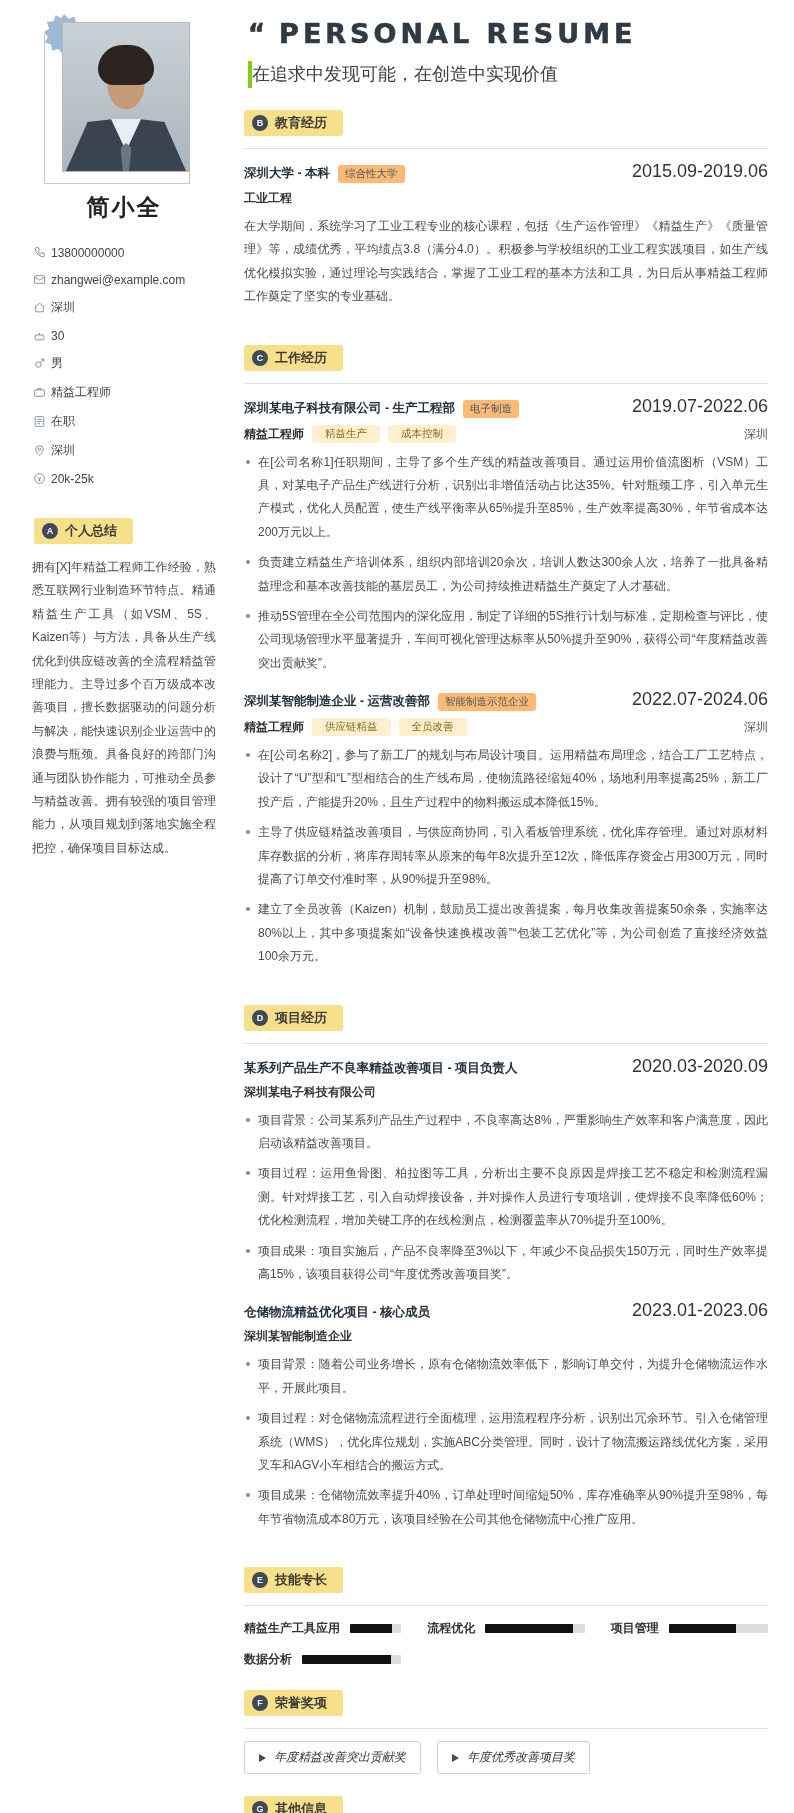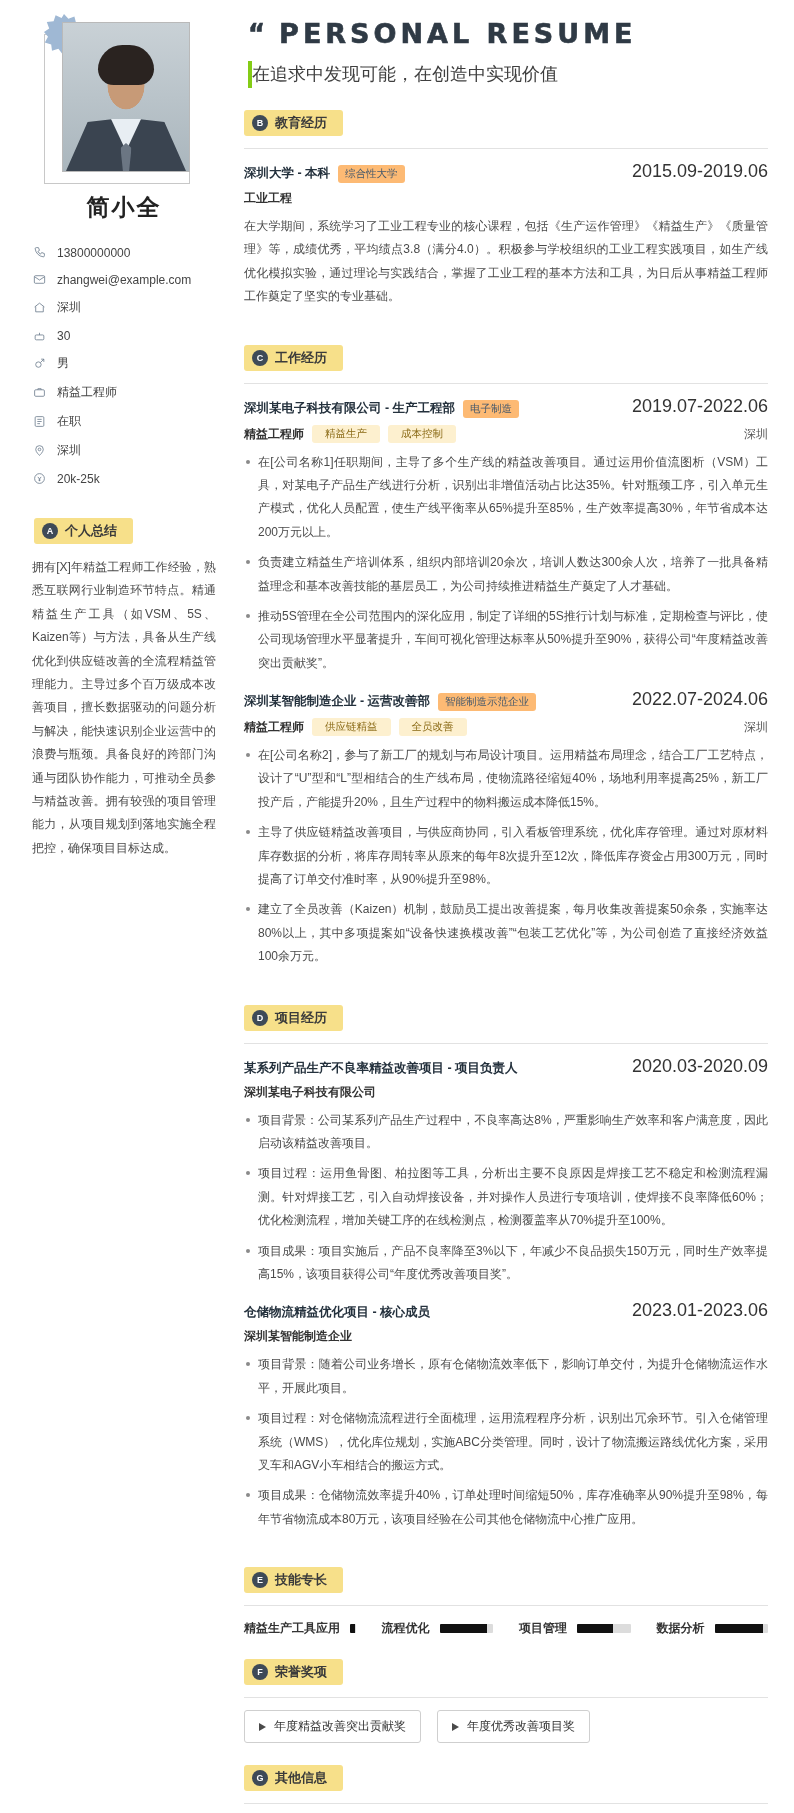--- a/index.html
+++ b/index.html
@@ -62,21 +62,21 @@
     position: absolute; left: 0; top: 12px; width: 146px; height: 150px;
     border: 1px solid #c8c8c8; z-index: -1;
   }
 
   .name {
     text-align: center; font-size: 23px; font-weight: 700; color: #222;
     margin: 20px 0 16px 0; letter-spacing: 2px;
   }
 
   .contact-list { padding: 0 4px; }
-  .contact-row { display: flex; align-items: center; gap: 10px; padding: 6px 2px; font-size: 12px; color: #444; }
+  .contact-row { display: flex; align-items: center; gap: 4px; padding: 6px 2px; font-size: 12px; color: #444; }
   .contact-row .ico {
     width: 15px; height: 15px; flex: 0 0 15px;
     display: flex; align-items: center; justify-content: center;
     color: #6b7b8c; font-size: 11px;
   }
   .contact-row .ico svg { width: 13px; height: 13px; fill: none; stroke: #6b7b8c; stroke-width: 1.5; }
 
   .section-chip {
     display: inline-flex; align-items: center; gap: 7px;
     background: #f7e08a; border-radius: 3px;
@@ -139,29 +139,29 @@
   ul.bullets li {
     position: relative; padding-left: 14px; margin-bottom: 7px;
     font-size: 12px; line-height: 1.95; color: #4a4a4a; text-align: justify;
   }
   ul.bullets li::before {
     content: ""; position: absolute; left: 2px; top: 9px;
     width: 4px; height: 4px; border-radius: 50%; background: #8a8a8a;
   }
 
   
-  .skills-grid { display: grid; grid-template-columns: 1fr 1fr 1fr 1fr; gap: 14px 26px; margin-top: 4px; }
+  .skills-grid { display: grid; grid-template-columns: 1fr 1fr 1fr; gap: 14px 26px; margin-top: 4px; }
   .skill { }
   .skill-label { font-size: 12px; color: #333; font-weight: 700; margin-bottom: 0; display:inline-block; }
   .skill-row { display: flex; align-items: center; gap: 10px; }
   .bar { flex: 1; height: 9px; background: #dcdcdc; border-radius: 1px; overflow: hidden; }
   .bar > i { display: block; height: 100%; background: #111; }
 
   
-  .awards { display: flex; gap: 16px; margin-top: 4px; flex-wrap: wrap; }
+  .awards { display: flex; gap: 16px; margin-top: 4px; flex-wrap: wrap; font-style: italic; }
   .award {
     border: 1px solid #cfcfcf; border-radius: 3px; padding: 7px 14px;
     font-size: 12px; color: #333; display: flex; align-items: center; gap: 8px;
   }
   .award .tri { width: 0; height: 0; border-left: 7px solid #4a4a4a; border-top: 4.5px solid transparent; border-bottom: 4.5px solid transparent; }
 </style>
 </head>
 <body>
 
 <div class="page">

